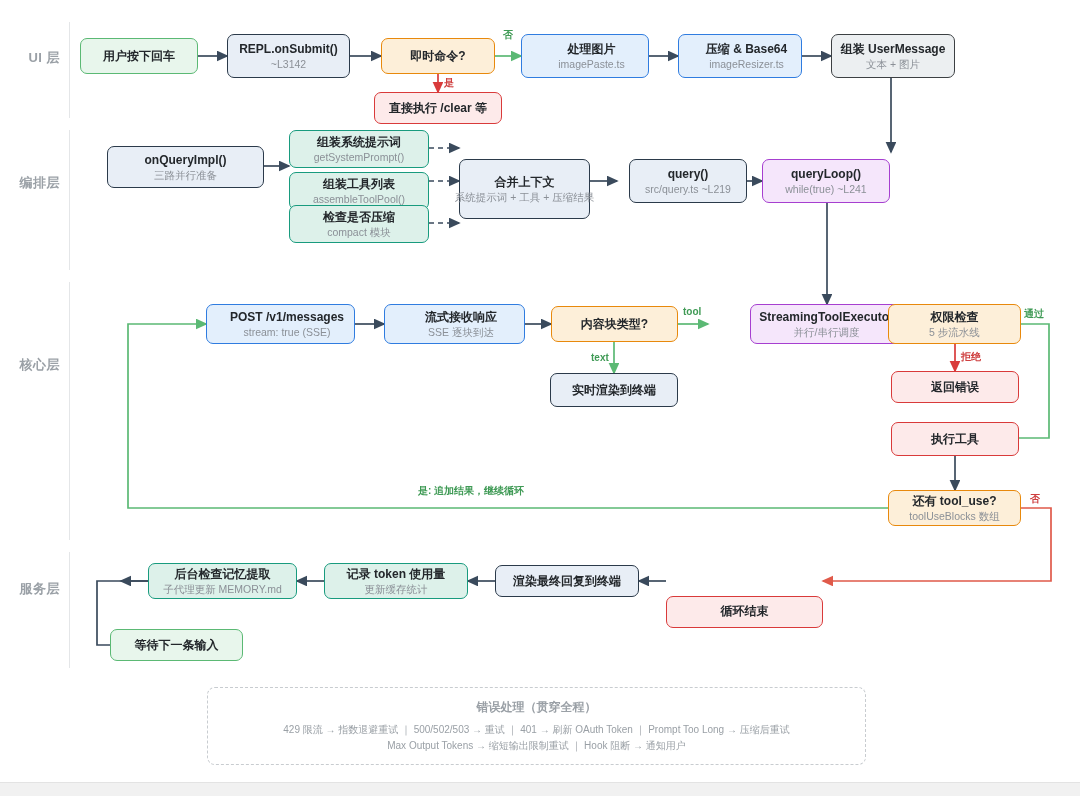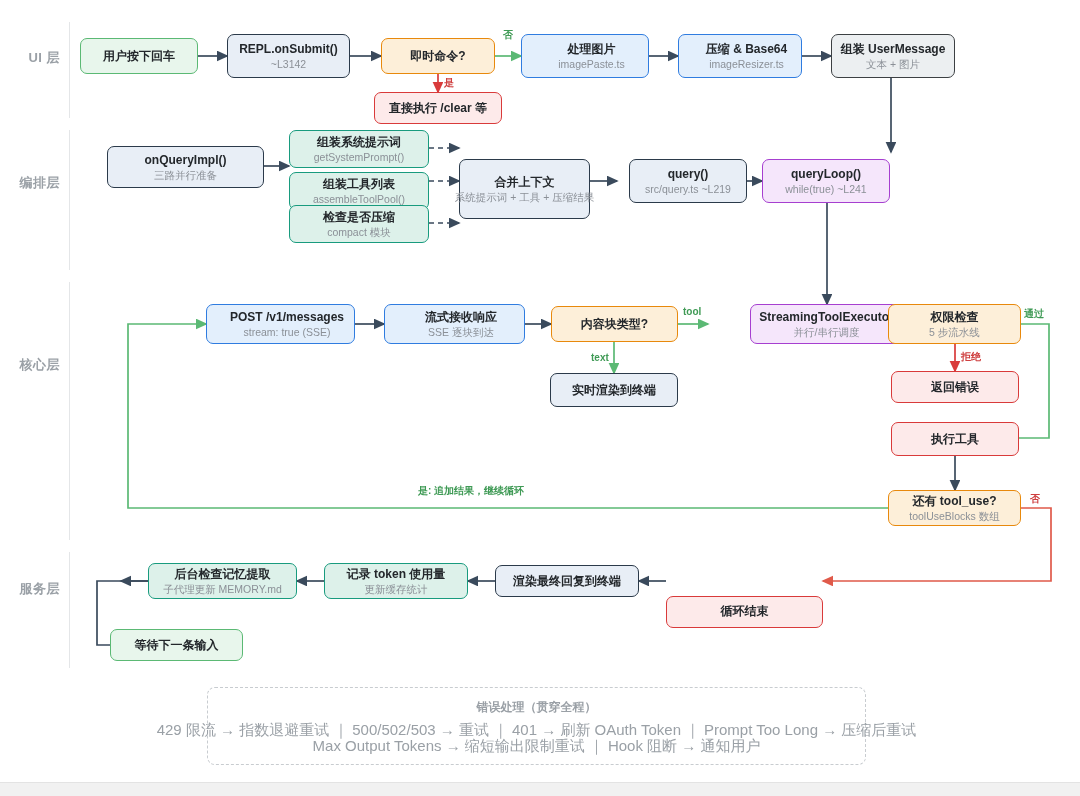--- a/index.html
+++ b/index.html
@@ -80,21 +80,21 @@
   .errbox{
     position:absolute;
     box-sizing:border-box;
     border:1.5px dashed #c8ccd0;
     border-radius:8px;
     background:#fff;
     display:flex;flex-direction:column;align-items:center;justify-content:center;
     padding:8px 10px;
   }
   .errbox .eh{font-size:12px;font-weight:bold;color:#9aa0a6;margin-bottom:6px;}
-  .errbox .er{font-size:15px;color:#9aa0a6;line-height:16px;white-space:nowrap;text-align:center;}
+  .errbox .er{font-size:10px;color:#9aa0a6;line-height:16px;white-space:nowrap;text-align:center;}
 </style>
 </head>
 <body>
 
 <div id="canvas">
 
   <svg id="edges" viewBox="0 0 1080 796">
     <defs>
       <marker id="ad" markerWidth="7" markerHeight="7" refX="6" refY="3.2" orient="auto">
         <path d="M0,0 L7,3.2 L0,6.4 z" fill="#3a4a5c"></path>

